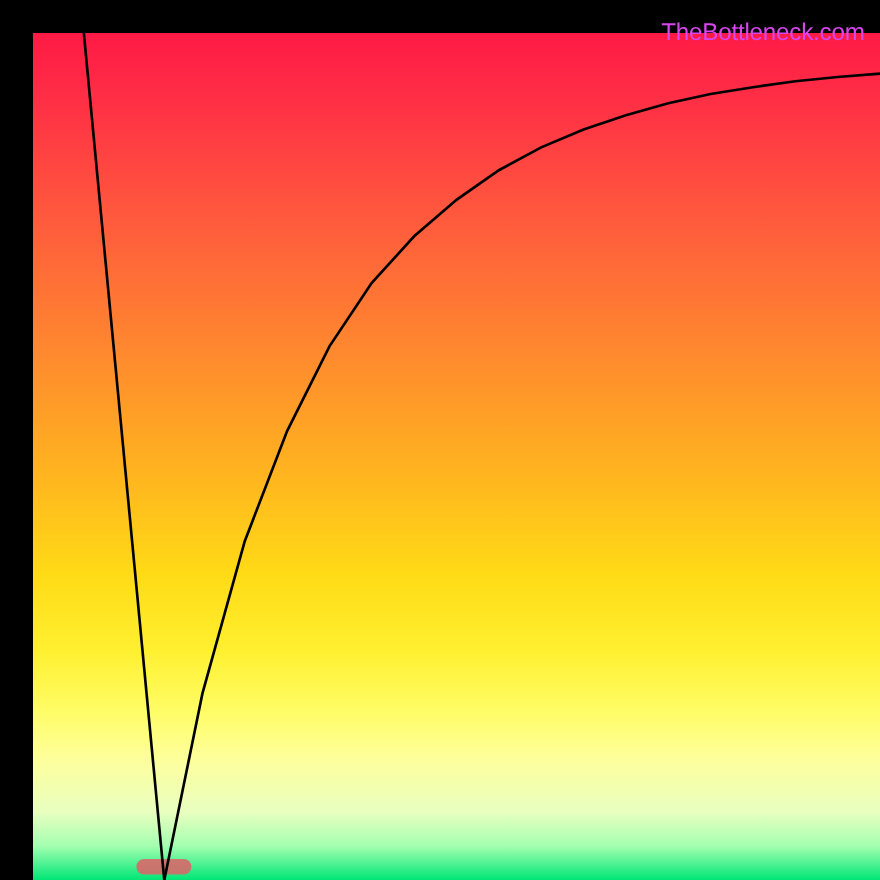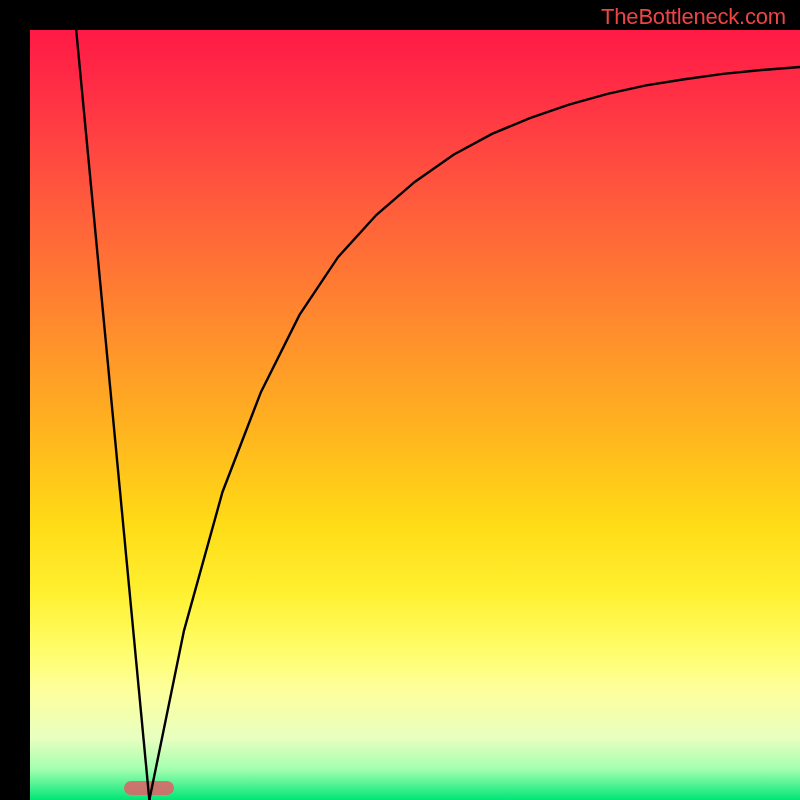--- a/index.html
+++ b/index.html
@@ -52,25 +52,25 @@
   .marker {
     position: absolute;
     width: 50px;
     height: 14px;
     border-radius: 8px;
     background: #d56a6a;
     opacity: 0.92;
   }
   .watermark {
     position: absolute;
-    top: 4px;
+    top: 16px;
     right: 14px;
     font-size: 22px;
     font-weight: 500;
-    color: #ef4444;
+    color: #d946ef;
     letter-spacing: -0.2px;
     z-index: 50;
   }
   svg.curves {
     position: absolute;
     left: 0;
     top: 0;
     width: 100%;
     height: 100%;
     z-index: 10;

